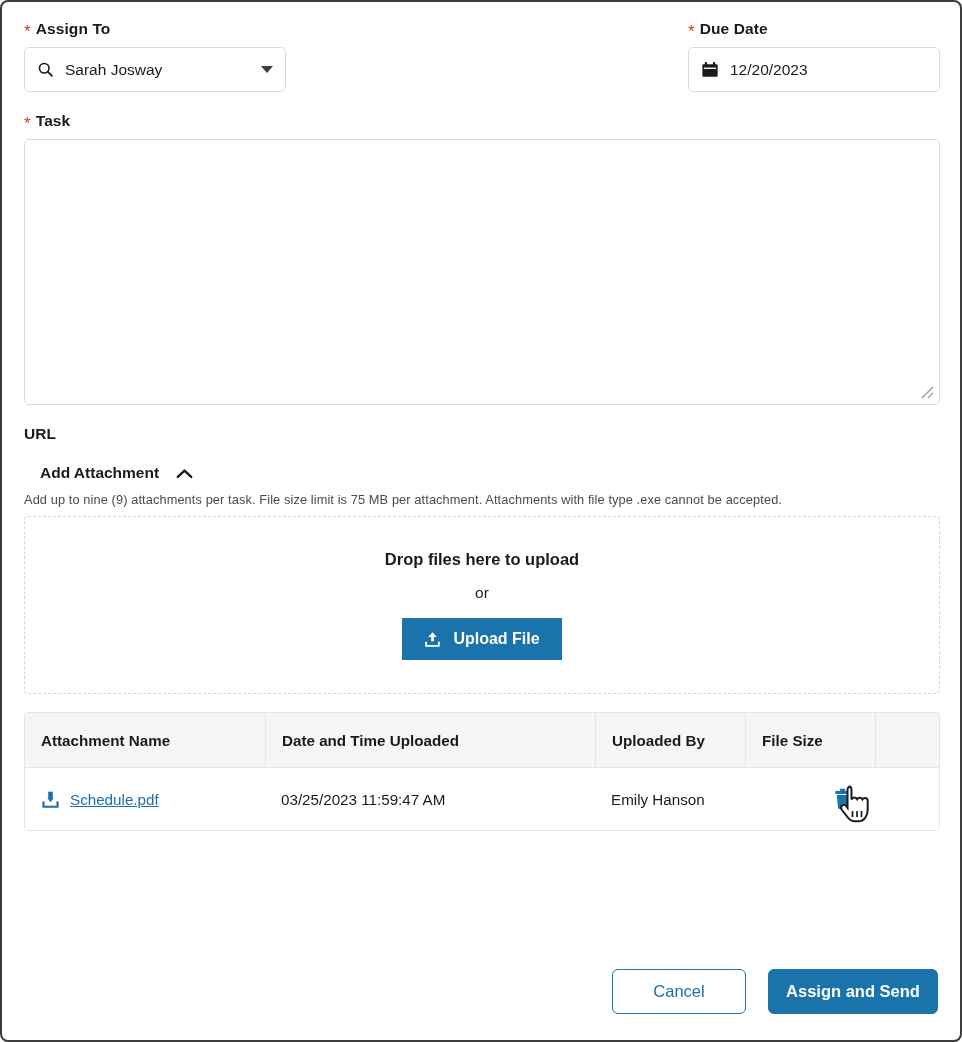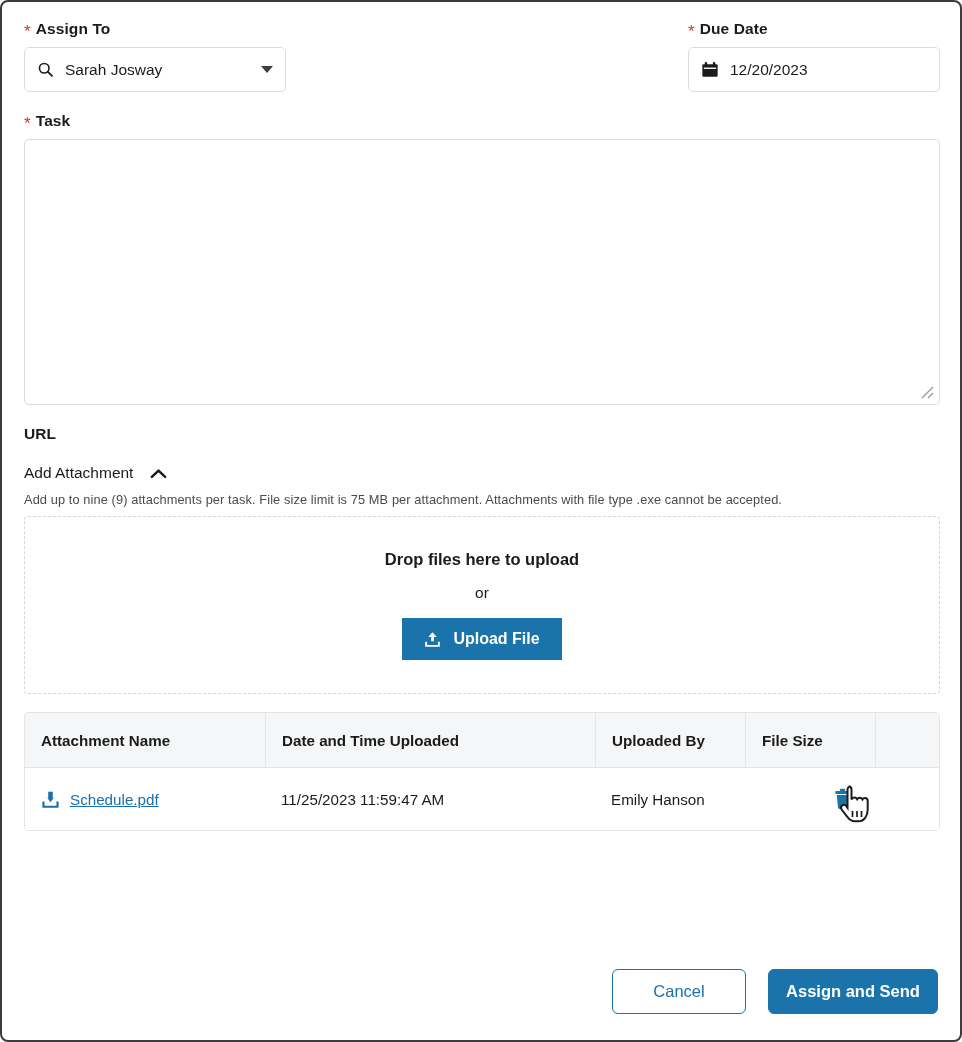--- a/index.html
+++ b/index.html
@@ -114,22 +114,23 @@
 
   
   .att-wrap { margin-top: 21px; }
   .att-head {
     display: flex;
     align-items: center;
     gap: 16px;
   }
   .att-title {
     font-size: 15.5px;
-    font-weight: normal;
-    color: #1b1b1b;
+    font-weight: bold;
+    color: #1b1b1b;
+    margin-left: 16px;
   }
   .chevron-up { display: inline-flex; }
   .att-note {
     margin-top: 10px;
     font-size: 12.8px;
     color: #4b4b4b;
     letter-spacing: .1px;
   }
   .dropzone {
     margin-top: 9px;
@@ -365,21 +366,21 @@
               <span class="icon">
                 <svg width="19" height="19" viewBox="0 0 20 20">
                   <polygon points="9.9,1.8 9.9,8.2 6.6,8.2 10,12.8 13.4,8.2 10.1,8.2 10.1,1.8" fill="#1a6fae"></polygon>
                   <rect x="7.6" y="1.8" width="4.8" height="6.6" fill="#1a6fae"></rect>
                   <path d="M2.6 12.2 L2.6 17.6 L17.4 17.6 L17.4 12.2" fill="none" stroke="#1a6fae" stroke-width="2.3"></path>
                 </svg>
               </span>
               <span class="file-link">Schedule.pdf</span>
             </span>
           </div>
-          <div class="cell c-date">11/25/2023 11:59:47 AM</div>
+          <div class="cell c-date">03/25/2023 11:59:47 AM</div>
           <div class="cell c-by">Emily Hanson</div>
           <div class="cell c-act">
             <span class="icon">
               <svg width="21" height="23" viewBox="0 0 22 24">
                 <rect x="3.5" y="3.2" width="15" height="3.1" rx="0.8" fill="#1a74ab"></rect>
                 <rect x="8.2" y="0.8" width="5.6" height="2.4" rx="0.8" fill="#1a74ab"></rect>
                 <path d="M5 7.2 L17 7.2 L15.7 20.4 C15.6 21.3 14.9 22 14 22 L8 22 C7.1 22 6.4 21.3 6.3 20.4 Z" fill="#1a74ab"></path>
               </svg>
             </span>
             <span class="cursor-hand">

